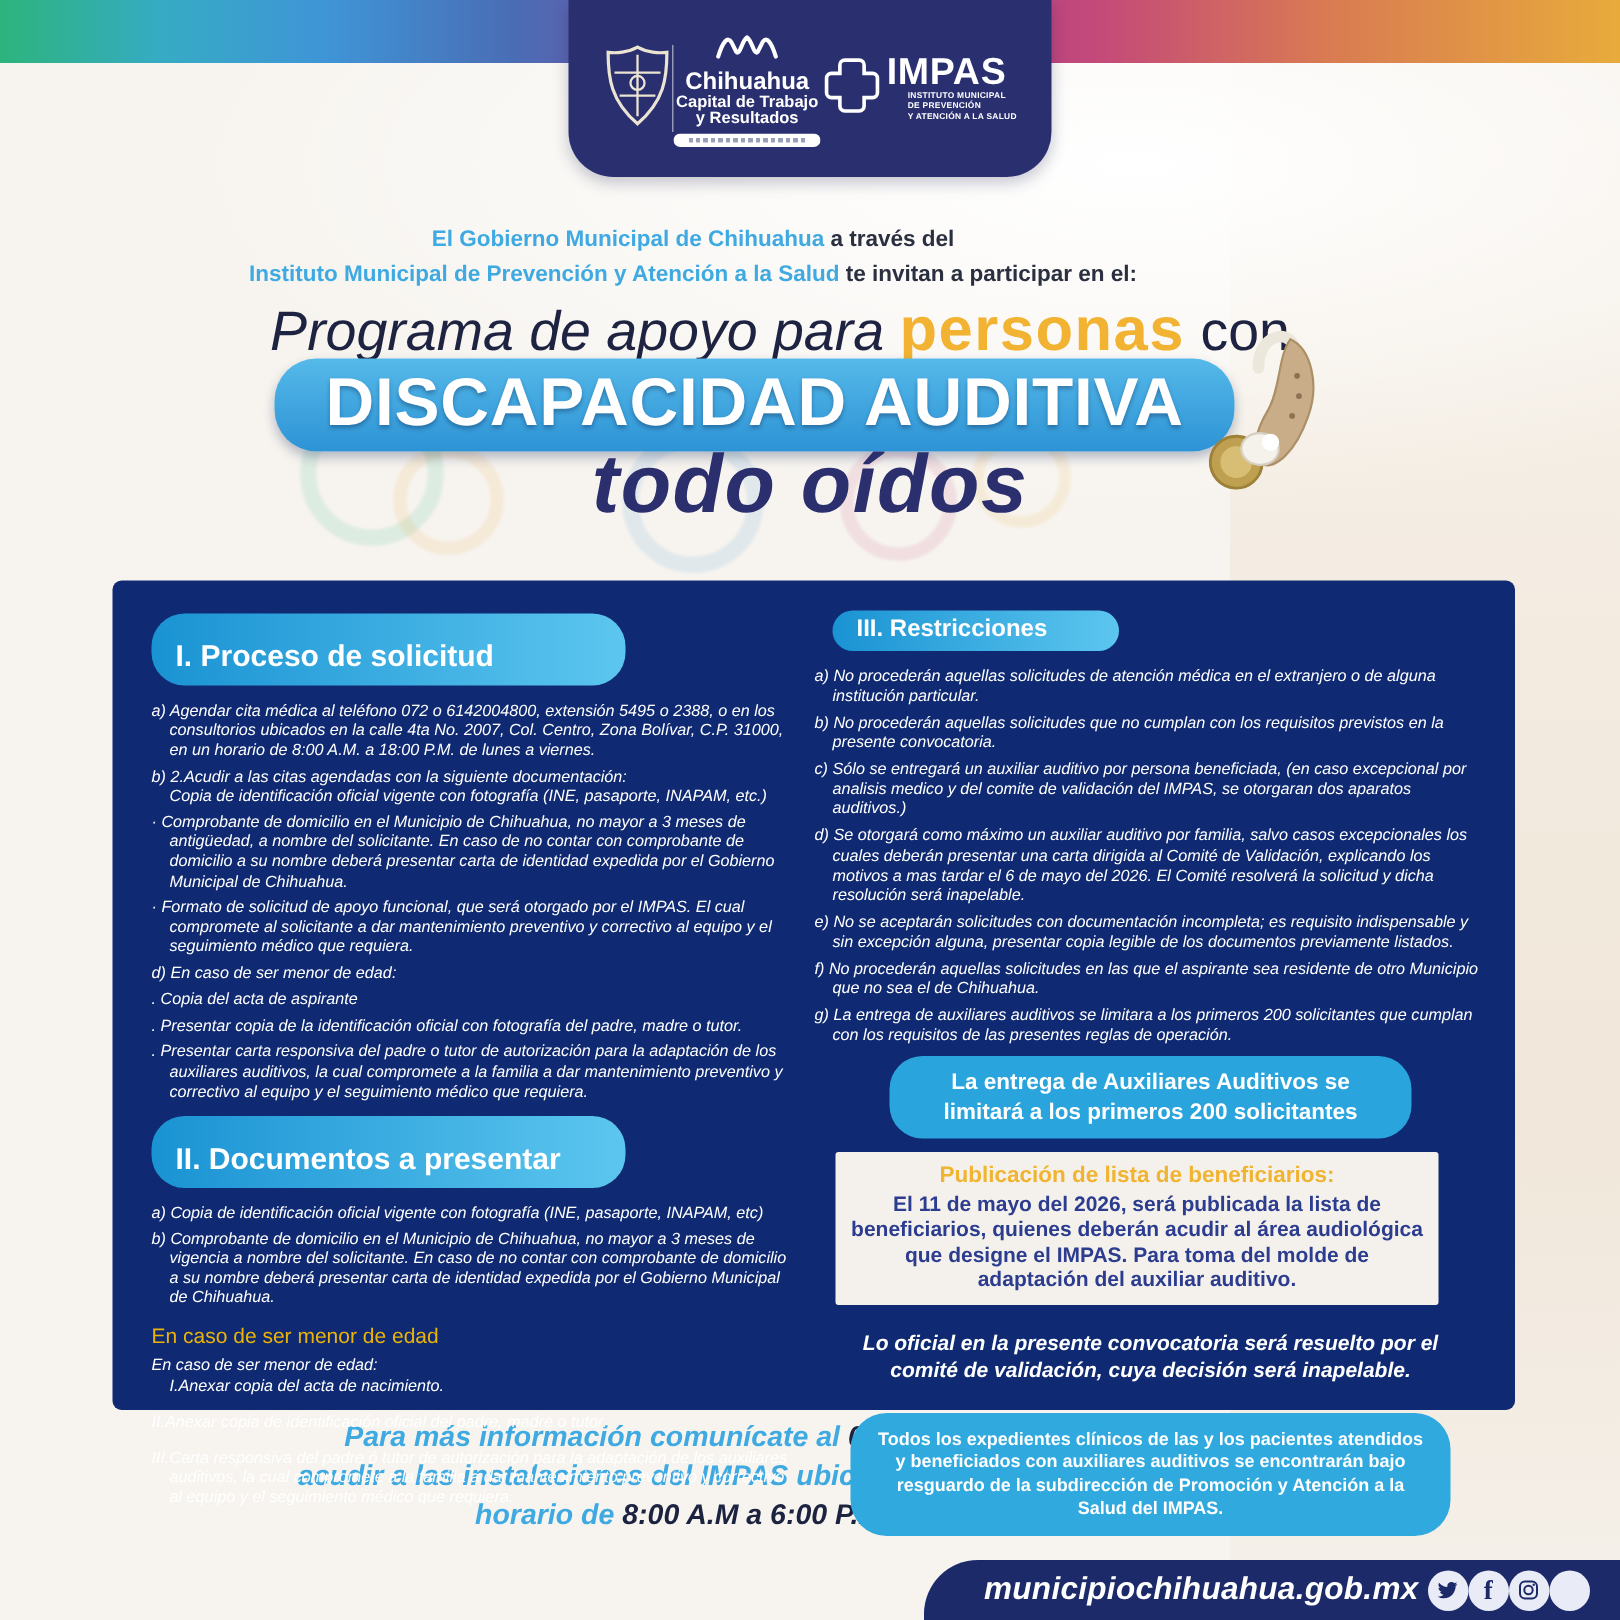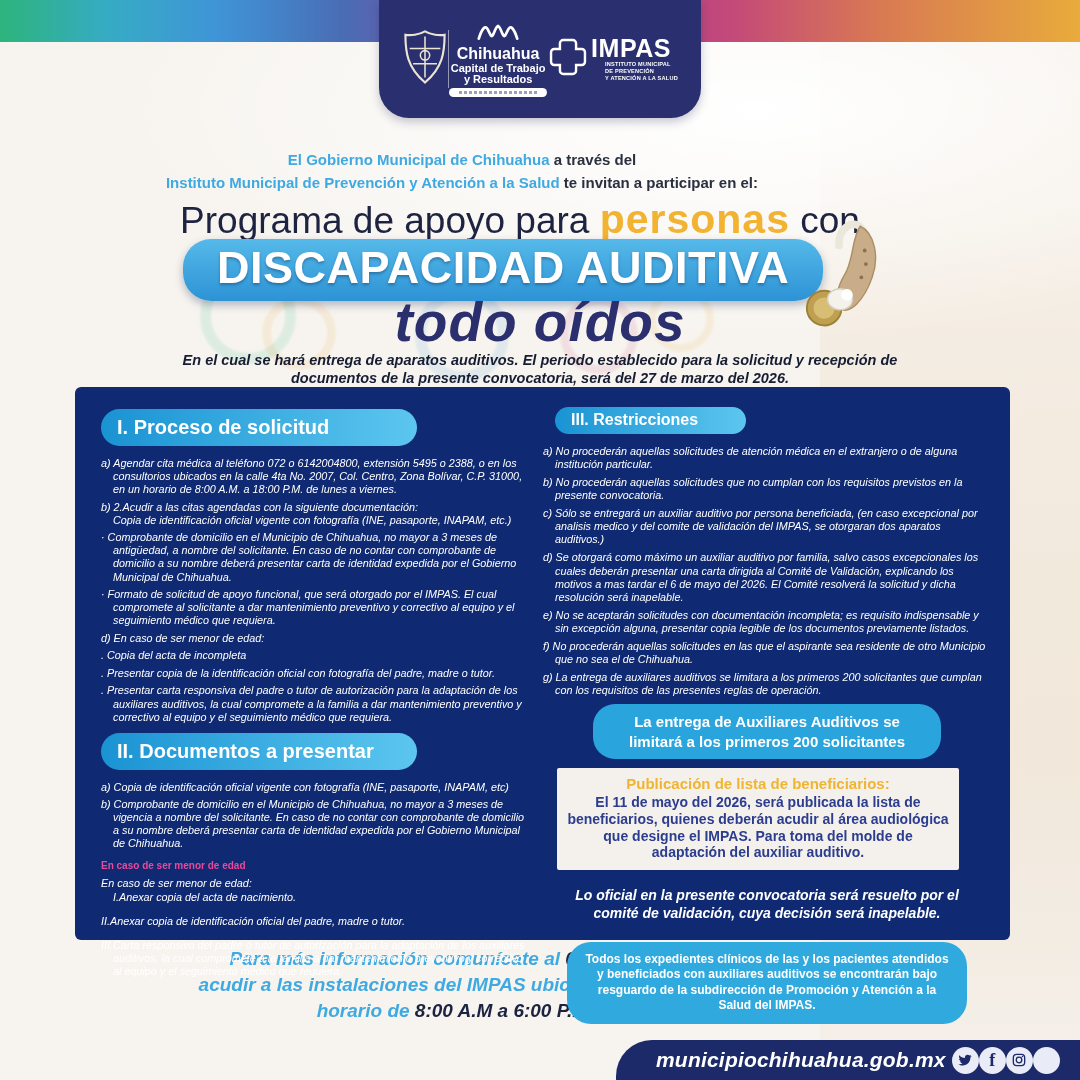--- a/index.html
+++ b/index.html
@@ -40,49 +40,49 @@
   .impas-name{color:#fff;font-weight:800;font-size:25px;letter-spacing:.5px;line-height:1;}
   .impas-sub{color:#fff;font-size:5.6px;font-weight:700;line-height:1.3;white-space:pre-line;letter-spacing:.2px;margin-left:14px;}
 
   
   .intro{position:absolute;left:0;top:148px;width:924px;text-align:center;font-size:15px;line-height:1.55;z-index:2;}
   .intro .acc{color:#3fa9e2;font-weight:800;}
   .intro .rest{color:#2a3040;font-weight:600;}
 
   
   .title-line{position:absolute;left:0;top:196px;width:1040px;text-align:center;z-index:2;color:#1d2340;}
-  .title-pre{font-weight:500;font-size:37px;}
+  .title-pre{font-style:italic;font-weight:500;font-size:37px;}
   .title-hl{color:#f2b232;font-weight:800;font-size:41px;letter-spacing:1px;}
   .title-post{font-weight:500;font-size:37px;}
   .banner-pill{position:absolute;left:183px;top:239px;z-index:2;background:linear-gradient(180deg,#55b9e9,#2d93d5);
     border-radius:28px;padding:3px 34px 7px 34px;box-shadow:0 4px 8px rgba(20,40,90,.3);}
   .banner-pill span{color:#fff;font-weight:800;font-size:45px;letter-spacing:.5px;text-shadow:0 2px 3px rgba(10,30,70,.35);margin-top:35px;}
   .tagline{position:absolute;left:0;top:290px;width:1080px;text-align:center;z-index:2;
     color:#2b2f6e;font-weight:800;font-style:italic;font-size:55px;letter-spacing:1px;}
   .hearing-aid{position:absolute;left:795px;top:213px;z-index:3;transform:rotate(3deg);}
 
   
   .subtitle{position:absolute;left:140px;top:351px;width:800px;text-align:center;z-index:2;
     color:#161d33;font-weight:700;font-style:italic;font-size:14.5px;line-height:1.25;}
 
   
   .panel{position:absolute;left:75px;top:387px;width:935px;height:553px;background:#0f2a72;border-radius:6px;z-index:4;}
   .col-left{position:absolute;left:26px;top:22px;width:428px;}
   .col-right{position:absolute;left:468px;top:20px;width:448px;}
 
   .sec-pill{display:inline-block;background:linear-gradient(90deg,#1a93d3,#5cc6ef);
     border-radius:22px;color:#fff;font-weight:800;}
-  .pill-lg{font-size:20px;padding:7px 40px 7px 16px;min-width:260px;}
+  .pill-lg{font-size:20px;padding:18px 40px 7px 16px;min-width:260px;}
   .pill-sm{font-size:16px;padding:4px 48px 5px 16px;margin-left:12px;}
 
   .items{margin-top:11px;}
   .itm{color:#fff;font-style:italic;font-size:10.8px;line-height:1.21;margin:0 0 4.5px 0;
     white-space:pre-line;text-indent:-12px;padding-left:12px;}
   .items-r .itm{margin-bottom:5px;}
-  .minor-head{color:#ec4899;font-weight:700;font-size:10px;margin:10px 0 6px 0;}
+  .minor-head{color:#eab308;font-weight:400;font-size:14px;margin:10px 0 6px 0;}
   .minor .itm{margin-bottom:11px;}
 
   .limit-box{margin:7px auto 0 auto;width:312px;background:#2aa4dc;border-radius:22px;
     padding:8px 18px;text-align:center;color:#fff;font-weight:800;font-size:15px;line-height:1.3;}
   .benef-box{margin:9px 0 0 14px;width:382px;background:#f4f1ec;border-radius:2px;padding:7px 10px 9px 10px;text-align:center;}
   .benef-title{color:#f0b431;font-weight:800;font-size:15px;line-height:1.2;}
   .benef-body{color:#2c3c8f;font-weight:700;font-size:14px;line-height:1.2;margin-top:1px;}
   .note{margin:16px 8px 0 8px;text-align:center;color:#fff;font-weight:800;font-style:italic;font-size:14px;line-height:1.3;}
   .records-box{margin:19px auto 0 auto;width:368px;background:#2fa9de;border-radius:24px;
     padding:10px 16px;text-align:center;color:#fff;font-weight:800;font-size:12px;line-height:1.3;}
@@ -171,34 +171,33 @@
       <circle cx="69" cy="38" r="2" fill="#8a7252"></circle>
       <circle cx="71" cy="52" r="2" fill="#8a7252"></circle>
       <circle cx="67" cy="66" r="2" fill="#8a7252"></circle>
       <circle cx="30" cy="100" r="18" fill="#bfa050" stroke="#9d8138" stroke-width="2"></circle>
       <circle cx="30" cy="100" r="11" fill="#d8bd74"></circle>
       <ellipse cx="46" cy="90" rx="13" ry="11" fill="#f4f2ea" stroke="#d5d0c2" stroke-width="1.5"></ellipse>
       <circle cx="53" cy="85" r="6" fill="#ffffff"></circle>
     </svg>
   </span>
 
-  <div class="subtitle">En el cual se hará entrega de aparatos auditivos. El periodo establecido para la solicitud y recepción de documentos de la presente convocatoria, será del 27 de marzo del 2026.</div>
 
   <div class="panel">
 
     <div class="col-left">
       <span class="sec-pill pill-lg">I. Proceso de solicitud</span>
       <div class="items">
         <p class="itm">a) Agendar cita médica al teléfono 072 o 6142004800, extensión 5495 o 2388, o en los consultorios ubicados en la calle 4ta No. 2007, Col. Centro, Zona Bolívar, C.P. 31000, en un horario de 8:00 A.M. a 18:00 P.M. de lunes a viernes.</p>
         <p class="itm">b) 2.Acudir a las citas agendadas con la siguiente documentación:
 Copia de identificación oficial vigente con fotografía (INE, pasaporte, INAPAM, etc.)</p>
         <p class="itm">·  Comprobante de domicilio en el Municipio de Chihuahua, no mayor a 3 meses de antigüedad, a nombre del solicitante. En caso de no contar con comprobante de domicilio a su nombre deberá presentar carta de identidad expedida por el Gobierno Municipal de Chihuahua.</p>
         <p class="itm">· Formato de solicitud de apoyo funcional, que será otorgado por el IMPAS. El cual compromete al solicitante a dar mantenimiento preventivo y correctivo al equipo y el seguimiento médico que requiera.</p>
         <p class="itm">d) En caso de ser menor de edad:</p>
-        <p class="itm">.  Copia del acta de incompleta</p>
+        <p class="itm">.  Copia del acta de aspirante</p>
         <p class="itm">.  Presentar copia de la identificación oficial con fotografía del padre, madre o tutor.</p>
         <p class="itm">.  Presentar carta responsiva del padre o tutor de autorización para la adaptación de los auxiliares auditivos, la cual compromete a la familia a dar mantenimiento preventivo y correctivo al equipo y el seguimiento médico que requiera.</p>
       </div>
       <div style="margin-top:9px;">
         <span class="sec-pill pill-lg">II. Documentos a presentar</span>
       </div>
       <div class="items">
         <p class="itm">a) Copia de identificación oficial vigente con fotografía (INE, pasaporte, INAPAM, etc)</p>
         <p class="itm">b) Comprobante de domicilio en el Municipio de Chihuahua, no mayor a 3 meses de vigencia a nombre del solicitante. En caso de no contar con comprobante de domicilio a su nombre deberá presentar carta de identidad expedida por el Gobierno Municipal de Chihuahua.</p>
       </div>

